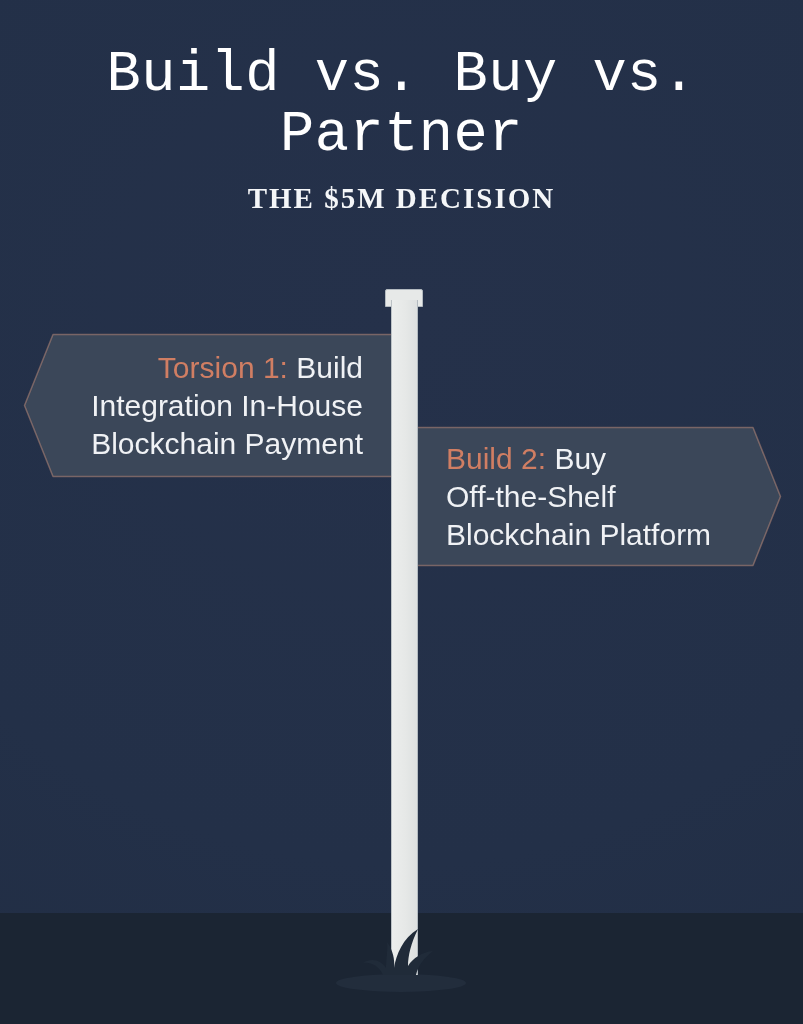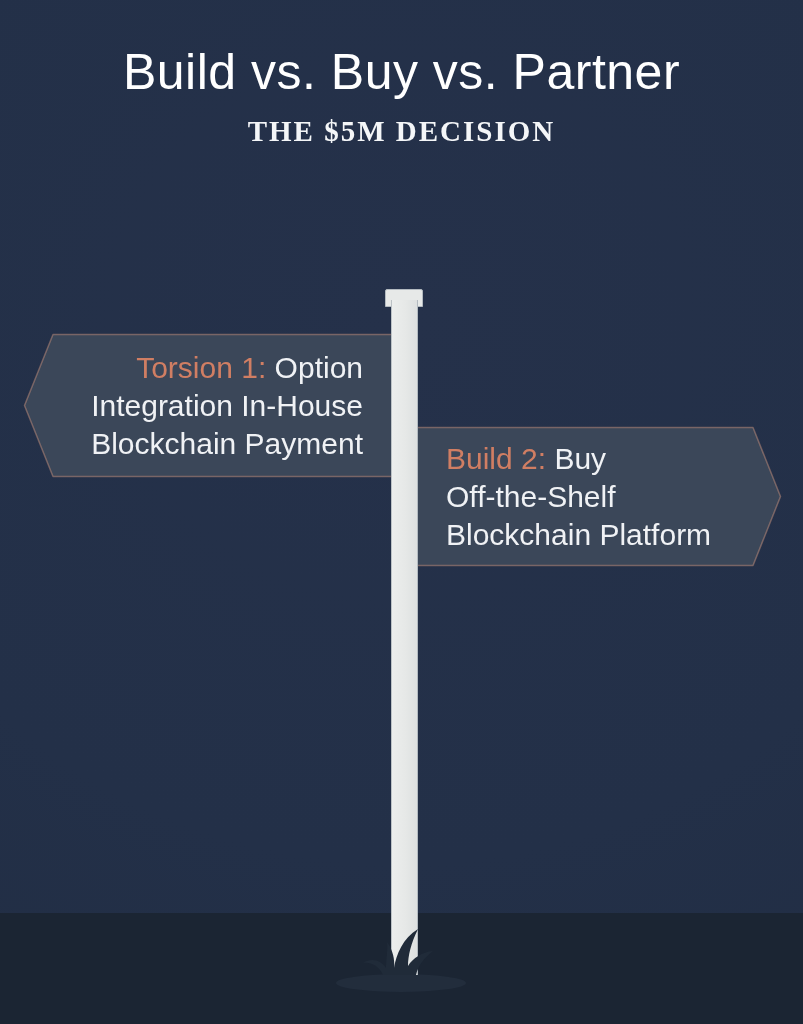--- a/index.html
+++ b/index.html
@@ -9,22 +9,22 @@
     height: 1024px;
     margin: 0 auto;
     overflow: hidden;
     background: radial-gradient(130% 95% at 50% 32%, #25314a 0%, #233048 55%, #202c42 100%);
     font-family: "Liberation Sans", "DejaVu Sans", sans-serif;
   }
 
   
   .header { position: absolute; top: 46px; left: 0; width: 100%; text-align: center; }
   .title {
-    font-family: Liberation Sans, sans-serif;
-    font-size: 50px;
+    font-family: Liberation Mono, monospace;
+    font-size: 57px;
     font-weight: 500;
     color: #ffffff;
     letter-spacing: 0.5px;
     line-height: 1.05;
   }
   .subtitle {
     margin-top: 16px;
     font-size: 29px;
     font-weight: 700;
     color: #f4f6f8;
@@ -103,21 +103,21 @@
   <div class="mound"></div>
 
   <div class="pole-cap"></div>
   <div class="pole"></div>
 
   <div class="sign" id="sign-1">
     <svg width="381" height="145" viewBox="0 0 381 145">
       <polygon points="30,1.5 379.5,1.5 379.5,143.5 30,143.5 1.5,72.5" fill="#3b4759" stroke="rgba(213,152,128,0.45)" stroke-width="1.5" stroke-linejoin="round"></polygon>
     </svg>
     <div class="sign-text align-right">
-      <div><span class="accent">Torsion 1:</span> <span>Option</span></div>
+      <div><span class="accent">Torsion 1:</span> <span>Build</span></div>
       <div>Integration In-House</div>
       <div>Blockchain Payment</div>
     </div>
   </div>
 
   <div class="sign" id="sign-2">
     <svg width="378" height="141" viewBox="0 0 378 141">
       <polygon points="1.5,1.5 349,1.5 376.5,70.5 349,139.5 1.5,139.5" fill="#3b4759" stroke="rgba(213,152,128,0.45)" stroke-width="1.5" stroke-linejoin="round"></polygon>
     </svg>
     <div class="sign-text align-left">

